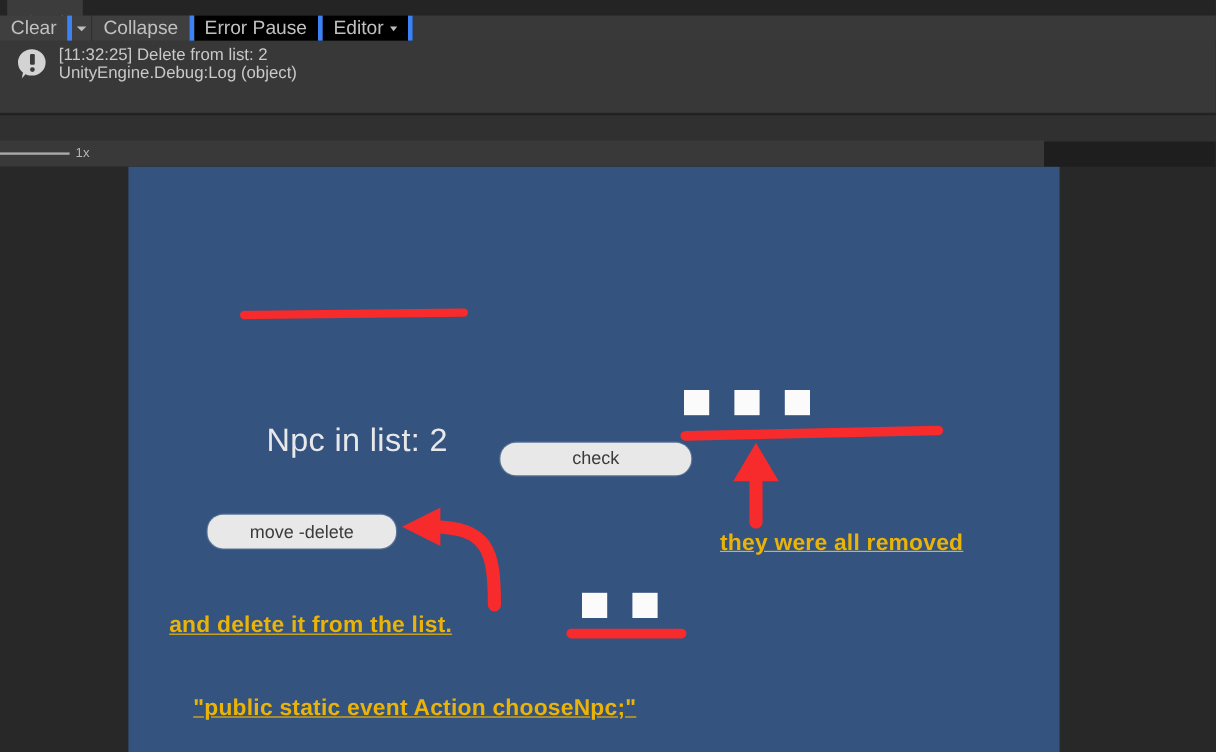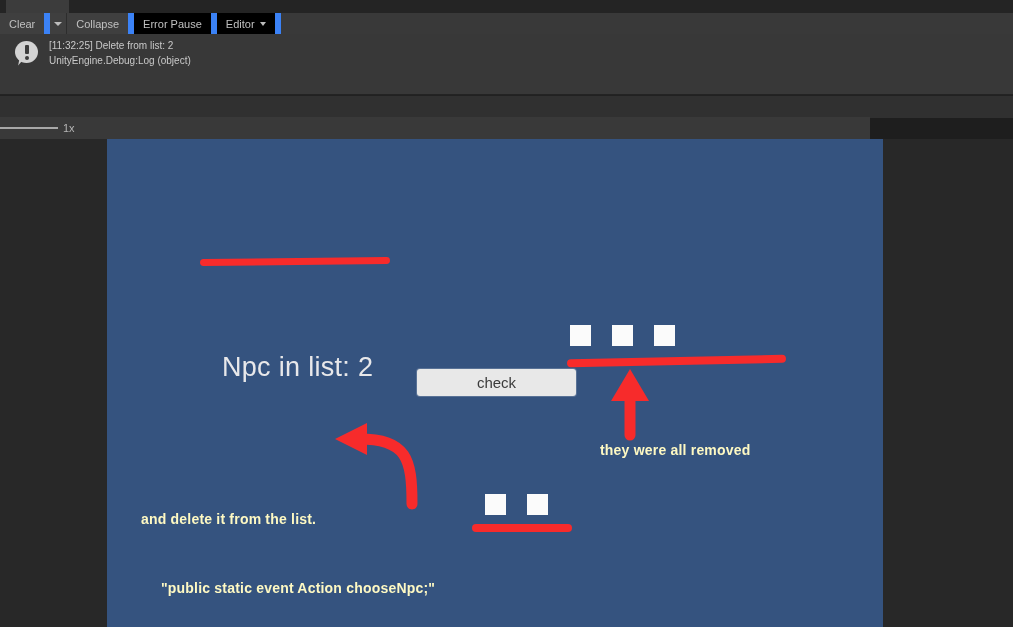--- a/index.html
+++ b/index.html
@@ -71,23 +71,23 @@
     background: #393939;
     border-bottom: 1px solid #232323;
     display: flex;
     align-items: stretch;
   }
   .tb-btn {
     display: flex;
     align-items: center;
     padding: 0 9px;
     color: #c0c0c0;
-    font-size: 11px;
+    font-size: 16px;
     background: #3f3f3f;
-    border-right: 6px solid #3b82f6;
+    border-right: 4px solid #3b82f6;
     white-space: nowrap;
     user-select: none;
   }
   .tb-btn.flat { background: #000000; }
   .tb-arrow {
     display: flex;
     align-items: center;
     justify-content: center;
     width: 16px;
     background: #3f3f3f;
@@ -159,21 +159,21 @@
   #log-icon .bang-dot {
     position: absolute;
     left: 10.5px; top: 15px;
     width: 4px; height: 4px;
     background: #3c3c3c;
     border-radius: 50%;
   }
   #log-text {
     margin-left: 9px;
     color: #c9c9c9;
-    font-size: 10px;
+    font-size: 14px;
     line-height: 15px;
   }
   #log-line1, #log-line2 { display: block; }
 
   #console-footer {
     position: absolute;
     left: 0; top: 95px;
     width: 1013px;
     height: 22px;
     background: #303030;
@@ -227,21 +227,21 @@
     color: #e8e8ea;
     font-size: 27px;
     letter-spacing: 0.3px;
     white-space: nowrap;
   }
 
   
   .ugui-btn {
     position: absolute;
     background: #e8e8e8;
-    border-radius: 3px;
+    border-radius: 13px;
     color: #3b3b3b;
     font-size: 15px;
     display: flex;
     align-items: center;
     justify-content: center;
     box-shadow: 0 0 0 1px rgba(255,255,255,0.18);
     user-select: none;
   }
   #btn-check {
     left: 310px; top: 230px;
@@ -289,25 +289,26 @@
     width: 219px; height: 8px;
     transform: rotate(-1.2deg);
   }
   #underline-cubes-bottom {
     left: 365px; top: 385px;
     width: 100px; height: 8px;
   }
 
   .red-text {
     position: absolute;
-    color: #fef9c3;
+    color: #eab308;
     font-weight: bold;
-    font-size: 14px;
+    font-size: 19px;
     white-space: nowrap;
     letter-spacing: 0.2px;
+    text-decoration: underline;
   }
   #ann-move-1 { left: 34px; top: 342px; }
   #ann-move-2 { left: 34px; top: 372px; }
   #ann-pressed-1 { left: 54px; top: 410px; }
   #ann-pressed-2 { left: 54px; top: 441px; }
   #ann-removed-1 { left: 493px; top: 303px; }
   #ann-removed-2 { left: 454px; top: 332px; }
 
   
   #arrow-layer {
@@ -370,20 +371,21 @@
   <div id="scale-slider"></div>
   <div id="scale-label">1x</div>
 </div>
 
 <div id="gameview-outer">
   <div id="gameview">
 
     <div id="npc-count">Npc in list: 2</div>
 
     <div class="ugui-btn" id="btn-check">check</div>
+    <div class="ugui-btn" id="btn-move-delete">move -delete</div>
 
     <div class="cube" id="cube-a"></div>
     <div class="cube" id="cube-b"></div>
     <div class="cube" id="cube-c"></div>
     <div class="cube" id="cube-d"></div>
     <div class="cube" id="cube-e"></div>
 
     <div class="redline" id="underline-npc"></div>
     <div class="redline" id="underline-cubes-top"></div>
     <div class="redline" id="underline-cubes-bottom"></div>

